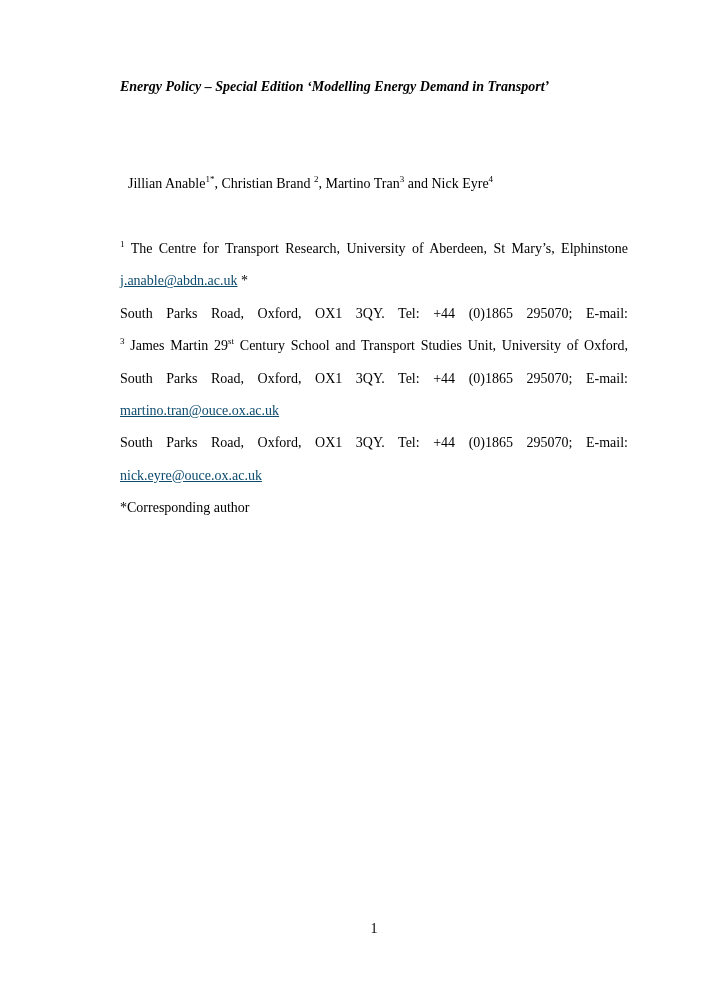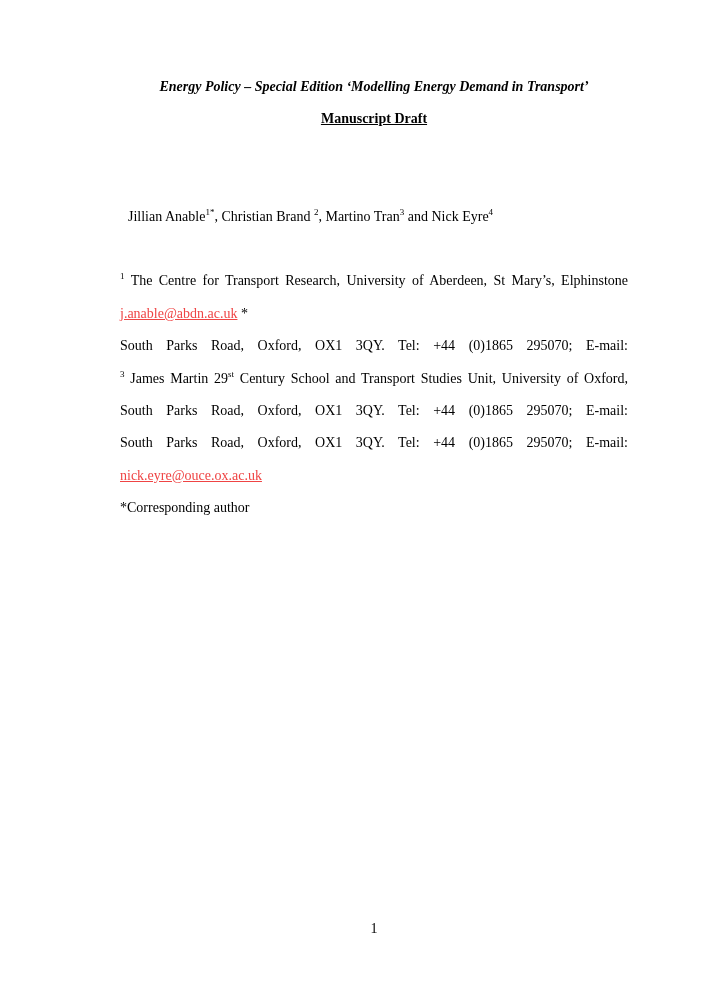--- a/index.html
+++ b/index.html
@@ -20,72 +20,72 @@
   .content {
     position: absolute;
     left: 120px;
     top: 0;
     width: 508px;
     padding-top: 71px;
     line-height: 32.4px;
   }
   .line { min-height: 32.4px; }
   .blank { height: 32.4px; }
-  .center { text-align: center; }
+  .center { }
   .justify { text-align: justify; text-align-last: justify; }
   .bold { font-weight: bold; }
   .italic { font-style: italic; }
   .underline { text-decoration: underline; }
   .authors { text-indent: 8px; }
   sup {
     font-size: 9px;
     line-height: 0;
     vertical-align: super;
     letter-spacing: 0;
   }
   a.email {
-    color: #ef4444;
+    color: #0c4a6e;
     text-decoration: underline;
     cursor: pointer;
   }
   .page-number {
     position: absolute;
     top: 913px;
     left: 120px;
     width: 508px;
     text-align: center;
     line-height: 32.4px;
   }
 </style>
 </head>
 <body>
 
 <div class="page">
   <div class="content">
 
     <div class="line center bold italic">Energy Policy – Special Edition ‘Modelling Energy Demand in Transport’</div>
 
-    <div class="line center"><span class="bold underline">Manuscript Draft</span></div>
 
     <div class="line blank"></div>
 
 
     <div class="line blank"></div>
 
     <div class="line authors"><span>Jillian Anable</span><sup>1*</sup><span>, </span><span>Christian Brand </span><sup>2</sup><span>, </span><span>Martino Tran</span><sup>3</sup><span> and </span><span>Nick Eyre</span><sup>4</sup></div>
 
     <div class="line blank"></div>
 
     <div class="line justify"><sup>1</sup><span> The Centre for Transport Research, University of Aberdeen, St Mary’s, Elphinstone</span></div>
     <div class="line"><a class="email">j.anable@abdn.ac.uk</a><span> *</span></div>
 
     <div class="line justify">South Parks Road, Oxford, OX1 3QY. Tel: +44 (0)1865 295070; E-mail:</div>
 
     <div class="line justify"><sup>3</sup><span> James Martin 29</span><sup>st</sup><span> Century School and Transport Studies Unit, University of Oxford,</span></div>
     <div class="line justify">South Parks Road, Oxford, OX1 3QY. Tel: +44 (0)1865 295070; E-mail:</div>
+    <div class="line"><a class="email">martino.tran@ouce.ox.ac.uk</a><span></span></div>
 
     <div class="line justify">South Parks Road, Oxford, OX1 3QY. Tel: +44 (0)1865 295070; E-mail:</div>
     <div class="line"><a class="email">nick.eyre@ouce.ox.ac.uk</a><span></span></div>
 
     <div class="line">*Corresponding author</div>
 
   </div>
 
   <div class="page-number">1</div>
 </div>

